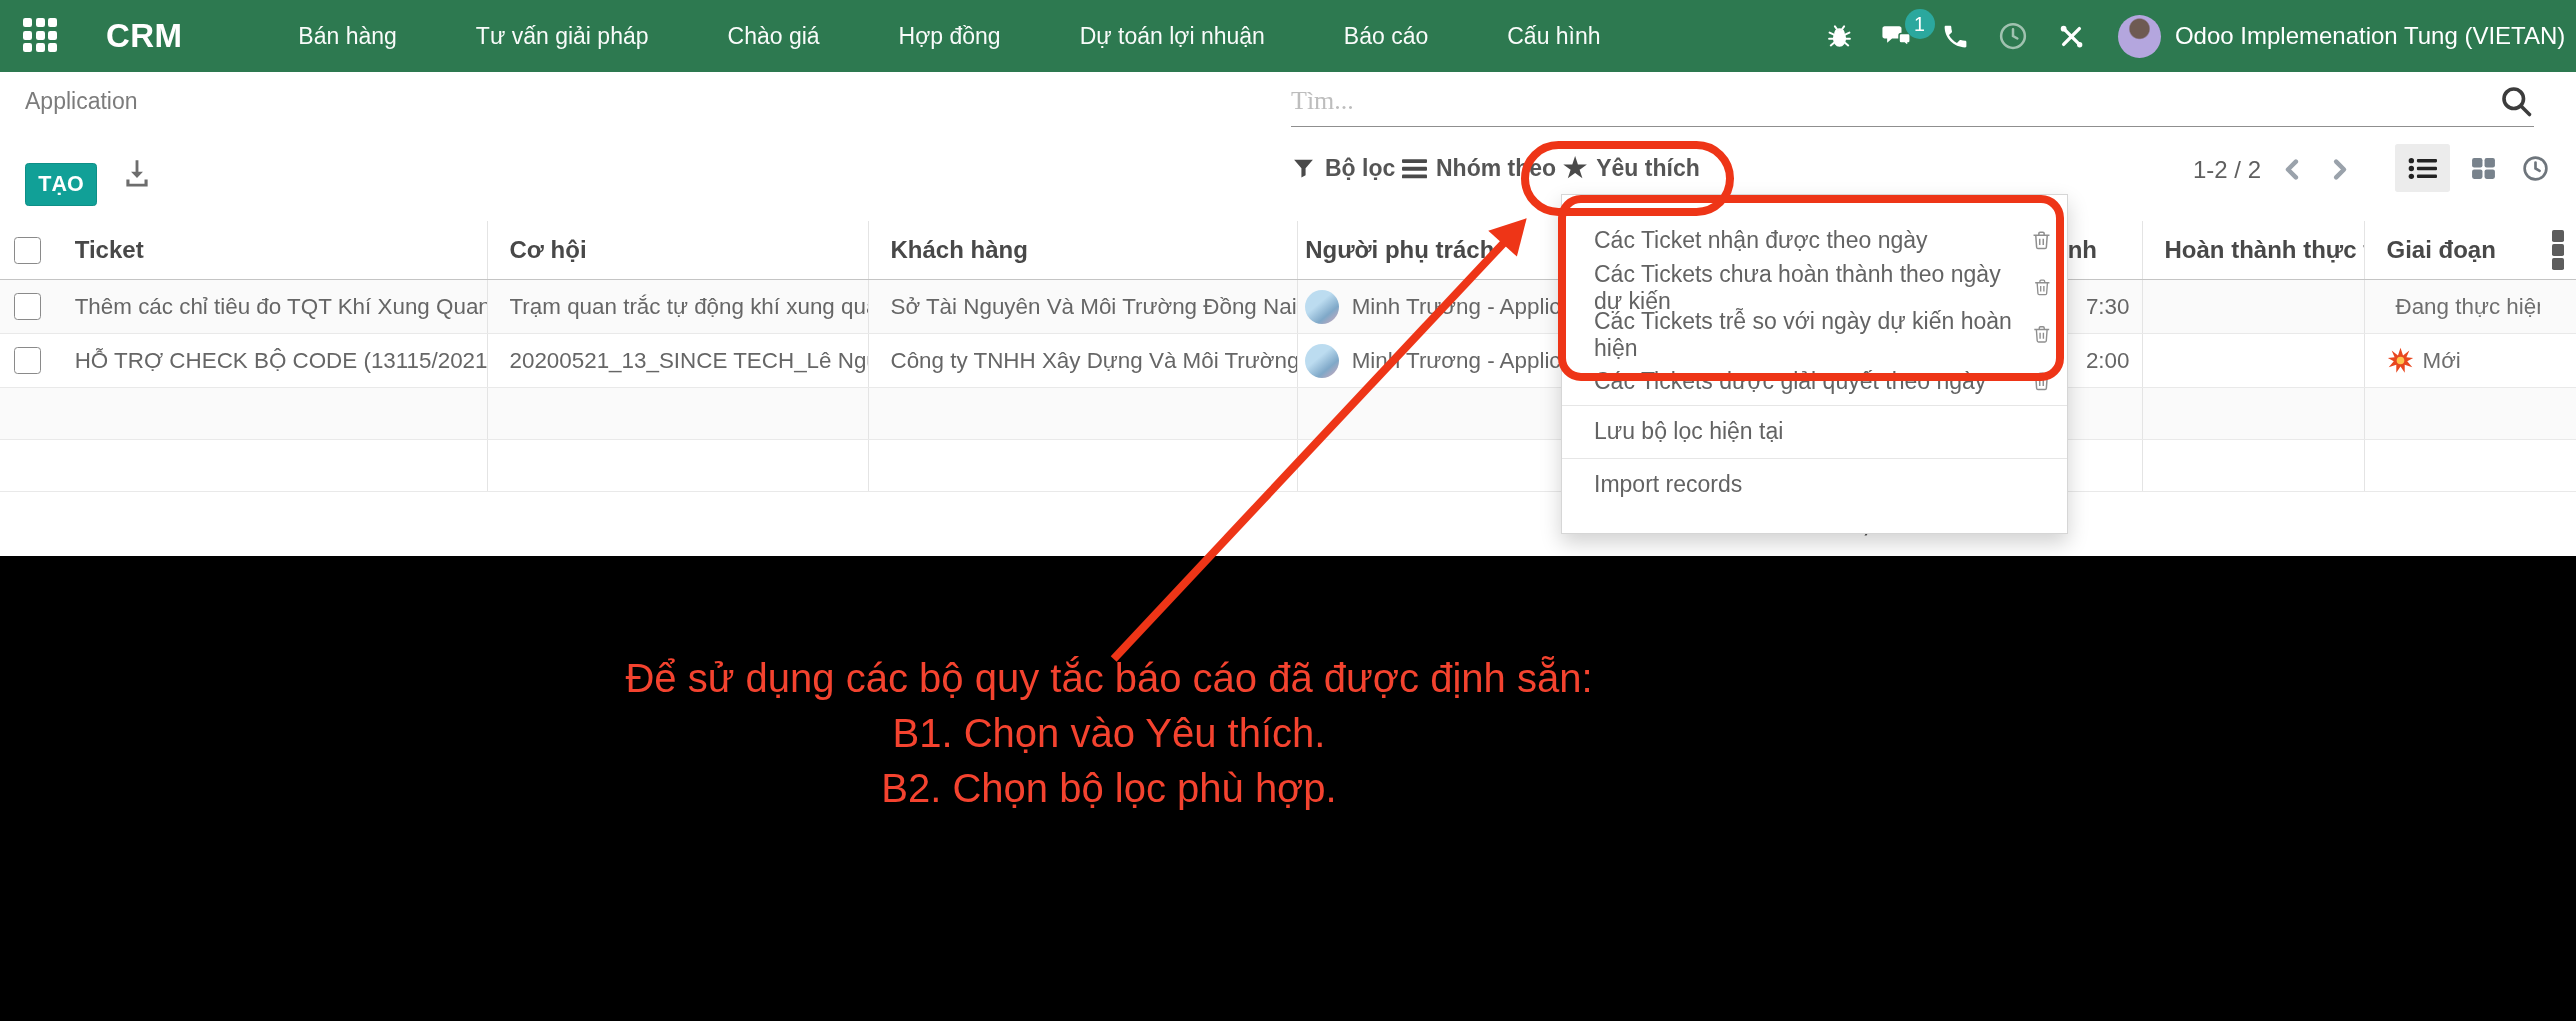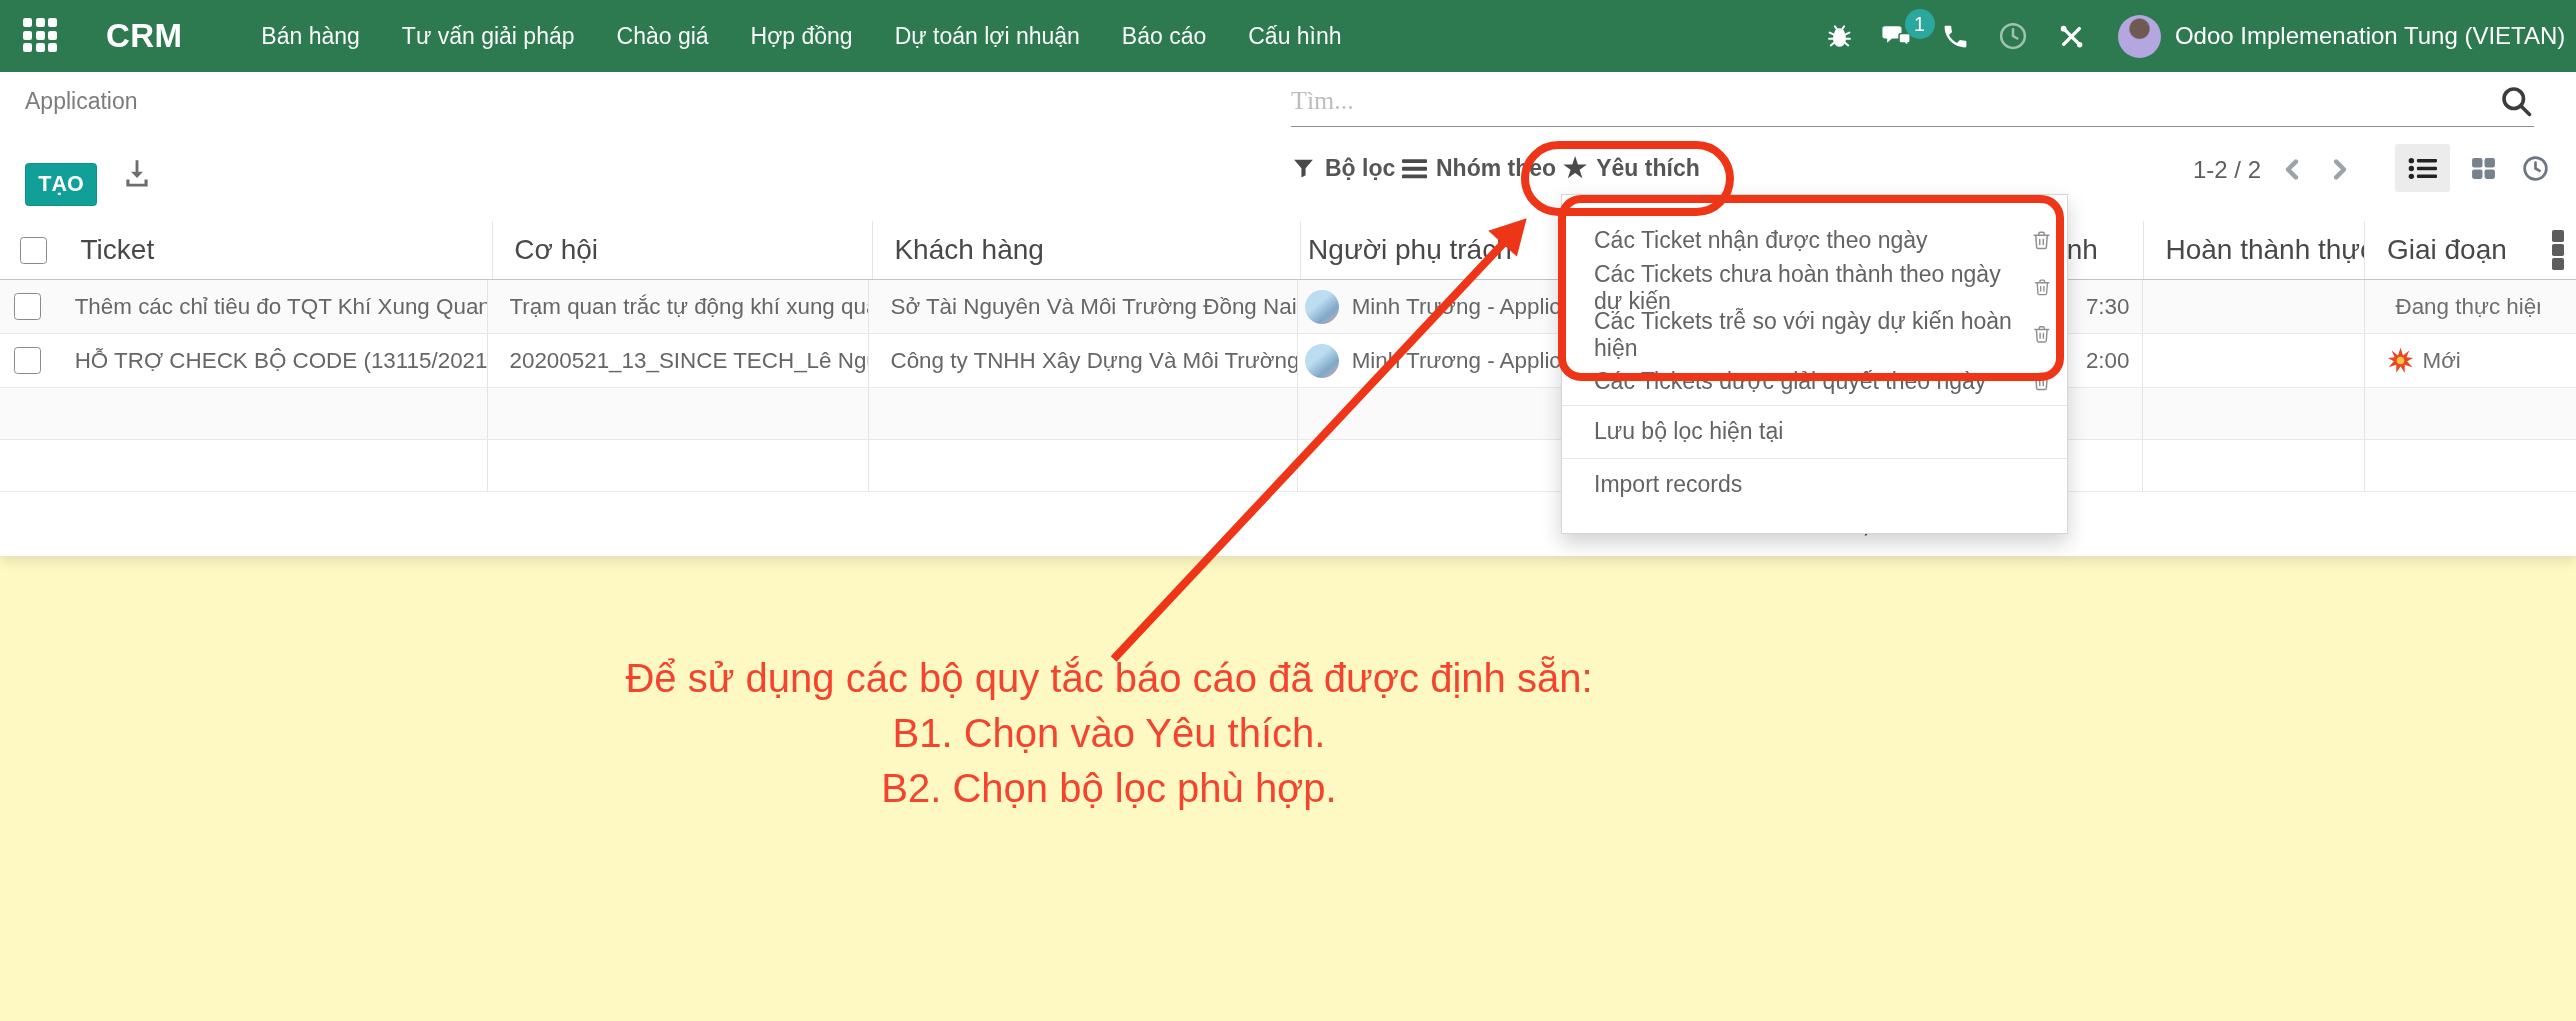--- a/index.html
+++ b/index.html
@@ -1,25 +1,25 @@
 <!DOCTYPE html>
 <html style="font-size:14.3px"><head>
 <meta charset="utf-8">
 <style>
   * { margin:0; padding:0; box-sizing:border-box; }
   body { background:#9a9a9a; font-family:"Liberation Sans", sans-serif; }
-  #screen { position:relative; width:2576px; height:1021px; background:#fef9c3; overflow:hidden; }
+  #screen { position:relative; width:2576px; height:1021px; background:#000000; overflow:hidden; }
 
   
   .topbar { position:absolute; top:0; left:0; width:2576px; height:72px; background:#2d7950; display:flex; align-items:center; z-index:10; }
   .apps-grid { width:36px; height:36px; margin-left:23px; display:grid; grid-template-columns:repeat(3,9px); grid-template-rows:repeat(3,9px); gap:3.6px; cursor:pointer; }
   .apps-grid i { background:#fff; border-radius:2.2px; }
   .brand { color:#fff; font-size:33px; font-weight:700; margin-left:47px; letter-spacing:0.4px; }
   .tb-menu { display:flex; gap:42px; margin-left:79px; }
-  .tb-menu span { color:rgba(255,255,255,.97); font-size:23px; cursor:pointer; white-space:nowrap; }
+  .tb-menu span { color:rgba(255,255,255,.97); font-size:23px; cursor:pointer; white-space:nowrap;margin-left:37px; }
   .tb-right { position:absolute; right:10.7px; top:0; height:72px; display:flex; align-items:center; gap:26px; }
   .tb-ico { width:32px; height:32px; display:flex; align-items:center; justify-content:center; cursor:pointer; }
   .chat-wrap { position:relative; }
   .badge { position:absolute; top:-10.7px; right:-21.5px; min-width:30px; height:29.5px; background:#2ba89e; color:#fff; border-radius:15px; font-size:19.7px; display:flex; align-items:center; justify-content:center; padding:0 5.4px; }
   .avatar-top { width:43px; height:43px; border-radius:50%; background:radial-gradient(circle at 50% 32%, #6e5a52 0 26%, #b4a6de 30% 100%); margin-left:5.4px; }
   .user-name { color:#fff; font-size:24px; margin-left:-12.5px; white-space:nowrap; cursor:pointer; }
 
   
   .content { position:absolute; top:72px; left:0; width:2576px; height:484px; background:#fff; box-shadow:0 7.2px 10.7px rgba(0,0,0,.10); }
   .breadcrumb { position:absolute; left:25px; top:16px; font-size:23px; color:#7c7c7c; }
@@ -33,21 +33,21 @@
 
   .cp-btn { position:absolute; top:77px; height:39px; display:flex; align-items:center; gap:9px; font-size:23px; font-weight:700; color:#555; cursor:pointer; white-space:nowrap; }
   .pager { position:absolute; left:2193px; top:84px; font-size:24px; color:#5f5f5f; }
   .chev { position:absolute; top:84px; width:30px; height:29px; cursor:pointer; }
   .vswitch { position:absolute; top:72px; width:55px; height:48px; display:flex; align-items:center; justify-content:center; cursor:pointer; border-radius:2.7px; }
   .vswitch.active { background:#ececec; }
 
   
   .table { position:absolute; left:0; top:149px; width:2576px; }
   .tr { display:flex; width:2576px; }
-  .thead { height:59px; border-bottom:1.8px solid #c4c4c4; font-weight:400; color:#484848; font-size:28px;padding-left:6px; }
+  .thead { height:59px; border-bottom:1.8px solid #c4c4c4; font-weight:700; color:#484848; font-size:24px; }
   .trow { height:54px; border-bottom:0.9px solid #e9e9e9; font-size:22.4px; color:#666; }
   .tempty { height:52px; border-bottom:0.9px solid #e9e9e9; }
   .tint { background:#fafafa; }
   .tfoot { height:64px; font-size:24px; color:#4f4f4f; font-weight:700; }
   .td { display:flex; align-items:center; overflow:hidden; white-space:nowrap; }
   .vb { border-right:0.9px solid #e4e4e4; }
   .c-sel{width:55px; justify-content:center;} .c-ticket{width:433px; padding-left:19.7px;}
   .c-opp{width:381px; padding-left:21.5px;} .c-cust{width:429px; padding-left:21.5px;}
   .c-ass{width:487px; padding-left:7.2px;} .c-num{width:120px; justify-content:flex-end; padding-right:9px;}
   .c-ddl{width:238px; justify-content:flex-end; padding-right:12.5px;} .c-act{width:222px; padding-left:21.5px;}

